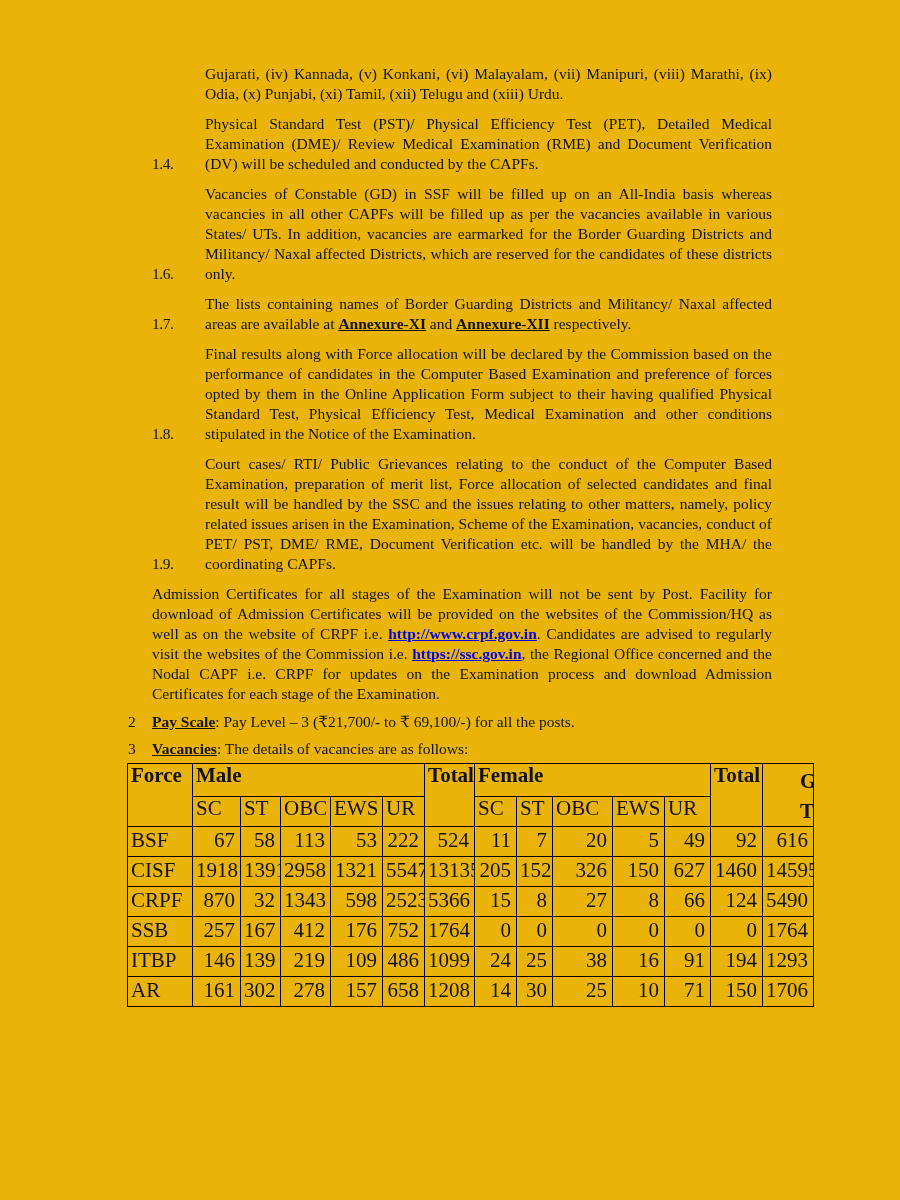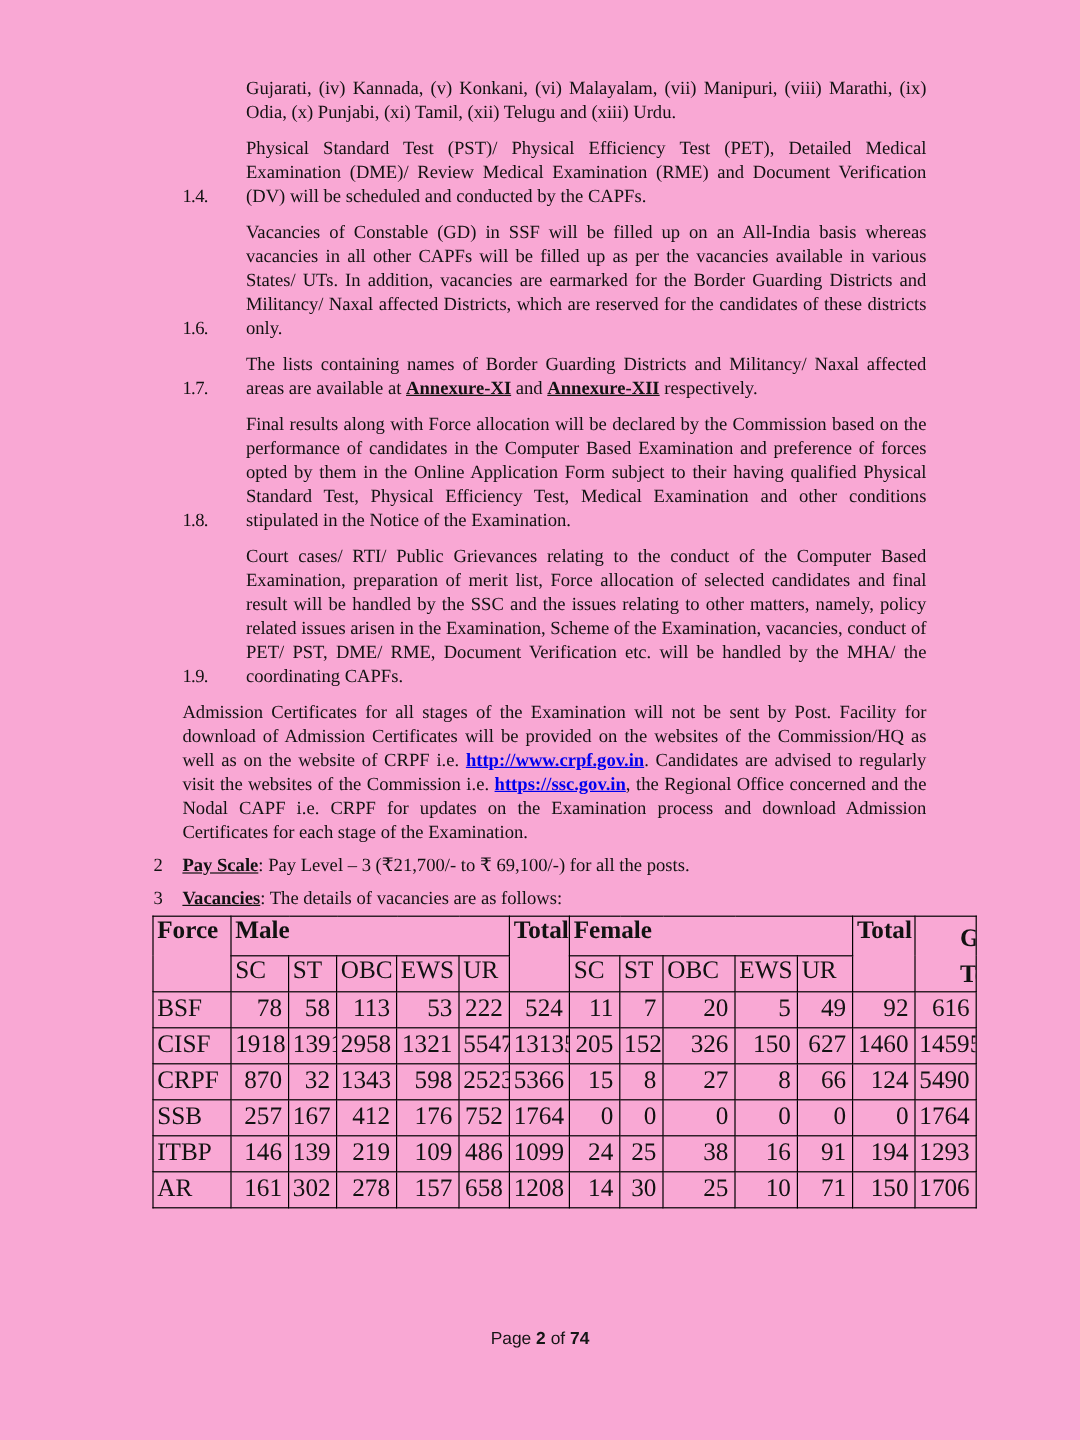--- a/index.html
+++ b/index.html
@@ -1,20 +1,20 @@
 <!DOCTYPE html>
 <html><head>
 <meta charset="utf-8">
 <style>
   html, body { margin: 0; padding: 0; background: #ffffff; }
   .page {
     position: relative;
     width: 900px;
     height: 1200px;
-    background: #f9a8d4;
+    background: #eab308;
     color: #121212;
     font-family: "Liberation Serif", "DejaVu Serif", "DejaVu Sans", serif;
     font-size: 15.5px;
     line-height: 20px;
     overflow: hidden;
   }
   .doc { position: absolute; top: 64px; left: 0; width: 900px; }
 
   .para-cont { margin: 0 128px 10px 205px; text-align: justify; }
 
@@ -148,21 +148,21 @@
           <th class="sub">SC</th>
           <th class="sub">ST</th>
           <th class="sub">OBC</th>
           <th class="sub">EWS</th>
           <th class="sub">UR</th>
         </tr>
       </thead>
       <tbody>
           <tr>
             <td>BSF</td>
-            <td class="num">78</td>
+            <td class="num">67</td>
             <td class="num">58</td>
             <td class="num">113</td>
             <td class="num">53</td>
             <td class="num">222</td>
             <td class="num">524</td>
             <td class="num">11</td>
             <td class="num">7</td>
             <td class="num">20</td>
             <td class="num">5</td>
             <td class="num">49</td>
@@ -247,19 +247,13 @@
             <td class="num">10</td>
             <td class="num">71</td>
             <td class="num">150</td>
             <td class="num">1706</td>
           </tr>
         </tbody>
     </table>
 
   </div>
 
-  <div class="footer">
-    <span>Page</span>
-    <b>2</b>
-    <span>of</span>
-    <b>74</b>
-  </div>
 </div>
 
 </body></html>

